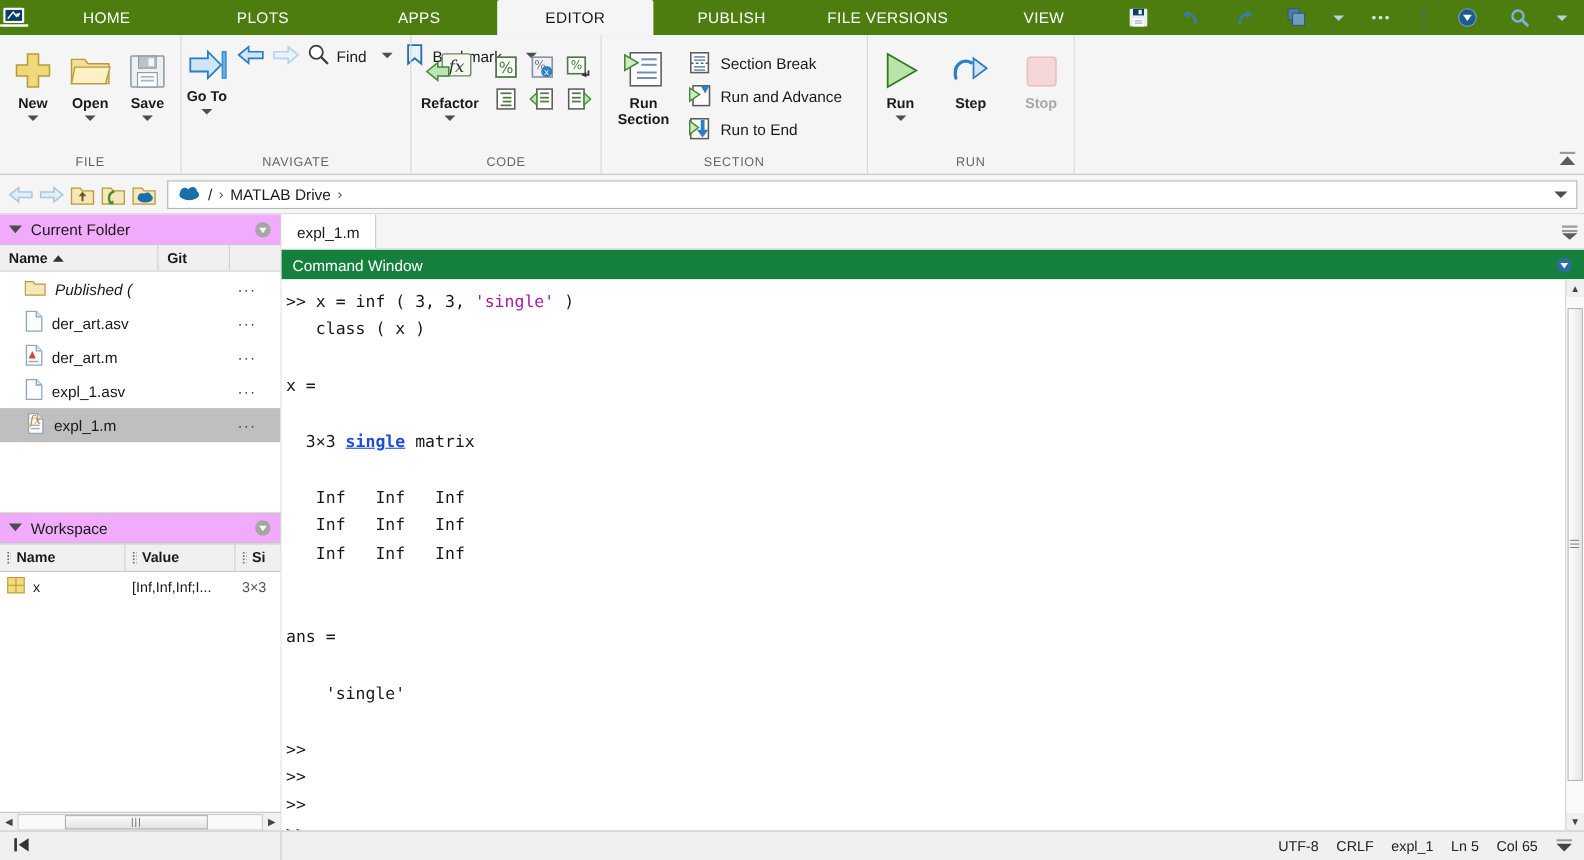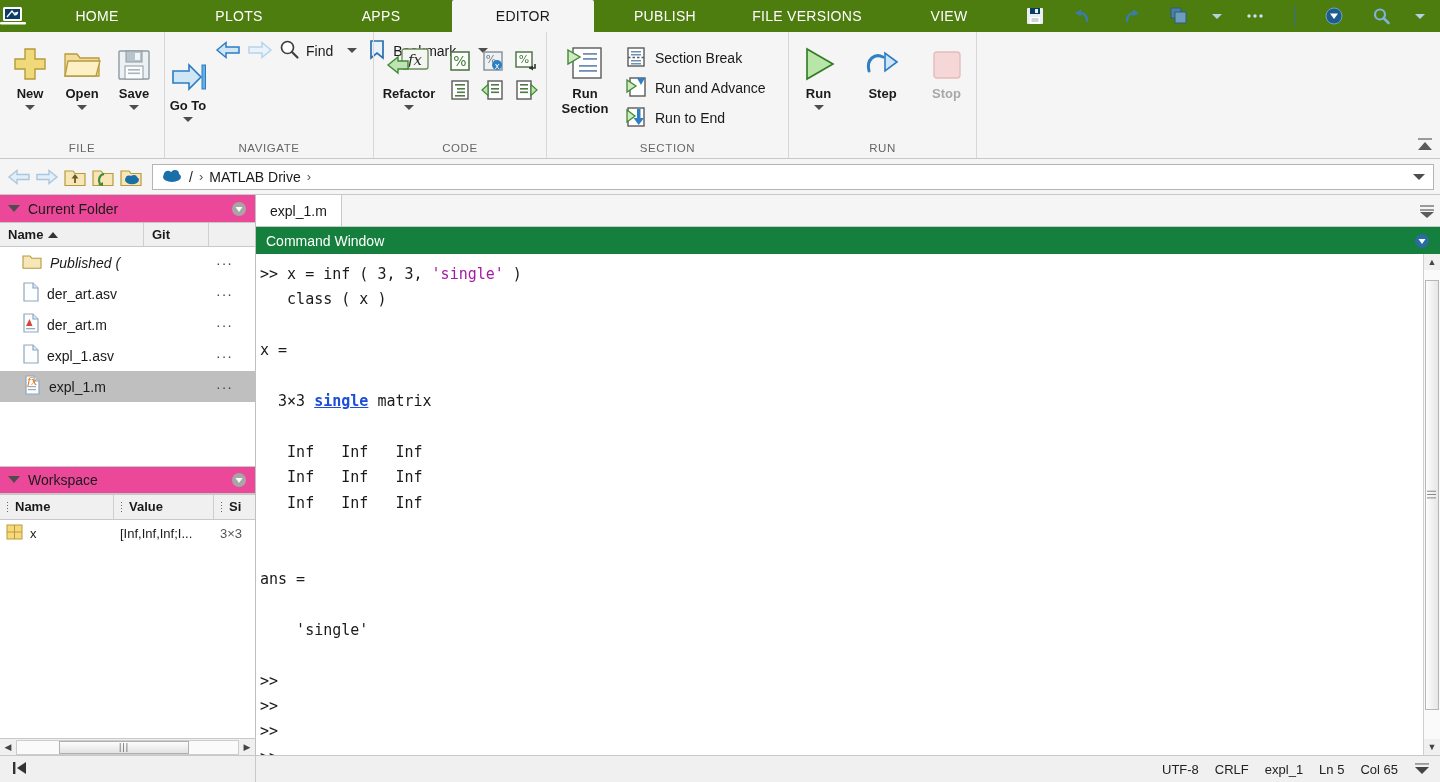--- a/index.html
+++ b/index.html
@@ -94,21 +94,21 @@
   .crumb-sep { color: #555; font-size: 13px; }
   .crumb-caret { margin-left: auto; width: 0; height: 0;
     border-left: 6px solid transparent; border-right: 6px solid transparent; border-top: 6px solid #4d4d4d; }
 
   
   .body { flex: 1; display: flex; min-height: 0; }
 
   
   .leftdock { width: 256px; display: flex; flex-direction: column; border-right: 1px solid #c0c0c0; background: #ffffff; }
   .panel-head {
-    height: 28px; background: #ec4899; border-bottom: 1px solid #c8c8c8;
+    height: 28px; background: #f0abfc; border-bottom: 1px solid #c8c8c8;
     display: flex; align-items: center; gap: 8px; padding: 0 8px; flex: none;
   }
   .panel-title { font-size: 14px; color: #1a1a1a; }
   .tricol { width: 0; height: 0; border-left: 6px solid transparent; border-right: 6px solid transparent; border-top: 7px solid #4d4d4d; cursor: default; }
   .panel-act { margin-left: auto; width: 16px; height: 16px; cursor: default; }
 
   .cf-head {
     height: 24px; background: #f0f0f0; border-bottom: 1px solid #c8c8c8; display: flex; flex: none;
   }
   .cf-th { font-size: 13px; font-weight: bold; display: flex; align-items: center; padding: 0 8px; border-right: 1px solid #cfcfcf; gap: 5px; cursor: default; }
@@ -321,21 +321,21 @@
           </div>
           <div class="lbl">Save</div>
           <div class="dncaret"></div>
         </div>
       </div>
       <div class="rgroup-label">FILE</div>
     </div>
 
     <div class="rgroup" style="width:209px">
       <div class="rgroup-body" style="padding-top:0">
-        <div class="bigbtn" style="width:56px;padding-top:24px">
+        <div class="bigbtn" style="width:56px;padding-top:6px">
           <div class="ic">
             <svg width="38" height="34" viewBox="0 0 38 34">
               <polygon points="4,11 20,11 20,5 32,17 20,29 20,23 4,23" fill="#cfe6f7" stroke="#2b7cc4" stroke-width="1.6"></polygon>
               <rect x="33" y="5" width="3.5" height="24" fill="#63b0e8" stroke="#2b7cc4" stroke-width="1"></rect>
             </svg>
           </div>
           <div class="lbl">Go To</div>
           <div class="dncaret"></div>
         </div>
 

